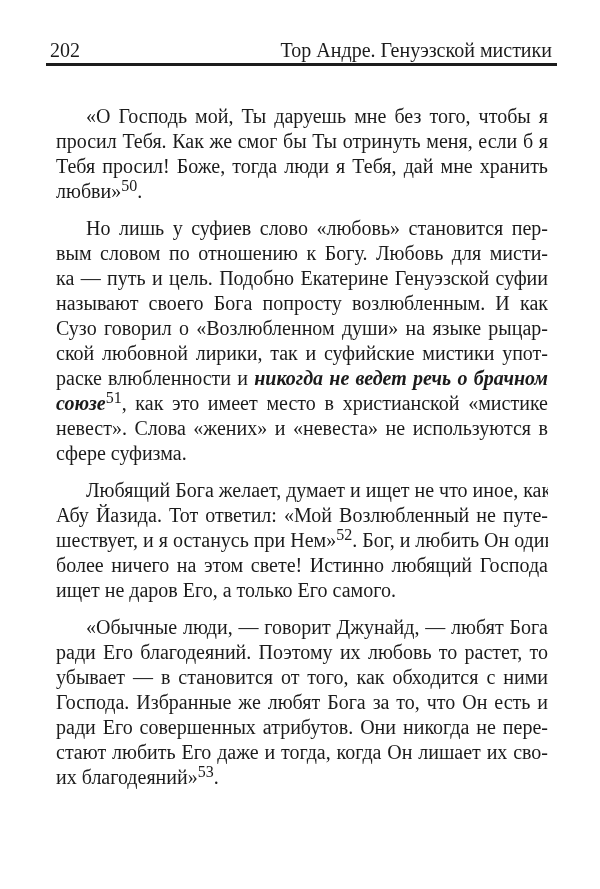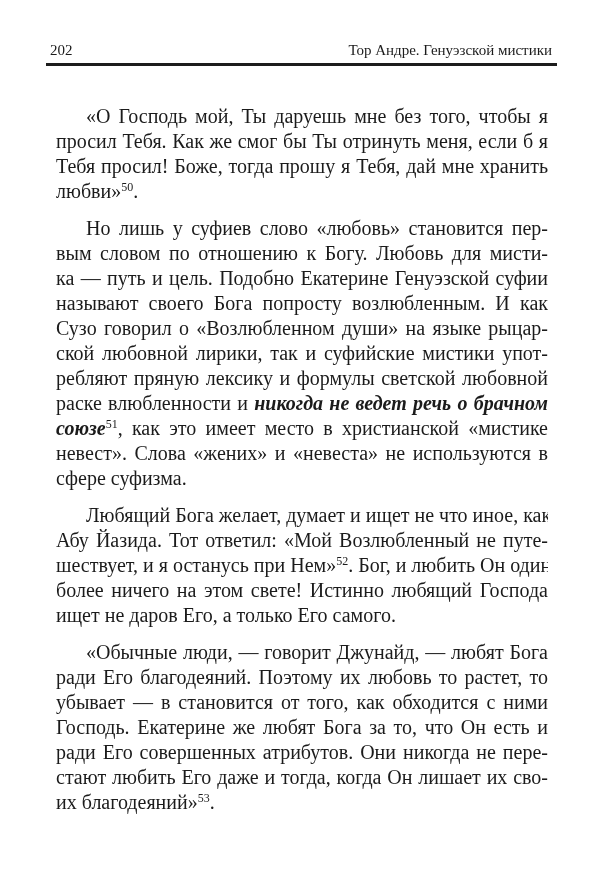--- a/index.html
+++ b/index.html
@@ -11,21 +11,21 @@
     overflow: hidden;
   }
   .page { width: 600px; height: 889px; position: relative; }
 
   .header {
     position: absolute;
     left: 50px; right: 48px; top: 38px;
     display: flex;
     justify-content: space-between;
     align-items: baseline;
-    font-size: 15px;
+    font-size: 20px;
     line-height: 24px;
     white-space: nowrap;
   }
   .rule {
     position: absolute;
     left: 46px; right: 43px; top: 63px;
     border-top: 3px solid #1c1c1c;
   }
 
   .body-text {
@@ -40,21 +40,21 @@
     line-height: 25px;
     text-align: justify;
     text-align-last: justify;
     overflow: hidden;
     white-space: nowrap;
   }
   .line.first { text-indent: 30px; }
   .line.last  { text-align-last: left; }
   .line em { font-style: italic; font-weight: bold; }
   .line sup {
-    font-size: 12px;
+    font-size: 16px;
     line-height: 0;
     vertical-align: baseline;
     position: relative;
     top: -7px;
   }
 </style>
 </head>
 <body>
 
 <div class="page">
@@ -63,47 +63,46 @@
     <span>202</span>
     <span>Тор Андре. Генуэзской мистики</span>
   </div>
 
   <div class="rule"></div>
 
   <div class="body-text">
       <div class="paragraph">
         <div class="line first"><span>«О Господь мой, Ты даруешь мне без того, чтобы я</span></div>
         <div class="line"><span>просил Тебя. Как же смог бы Ты отринуть меня, если б я</span></div>
-        <div class="line"><span>Тебя просил! Боже, тогда прошу я Тебя, дай мне хранить</span></div>
+        <div class="line"><span>Тебя просил! Боже, тогда люди я Тебя, дай мне хранить</span></div>
         <div class="line last"><span>любви»</span><sup>50</sup><span>.</span></div>
       </div>
       <div class="paragraph">
         <div class="line first"><span>Но лишь у суфиев слово «любовь» становится пер-</span></div>
         <div class="line"><span>вым словом по отношению к Богу. Любовь для мисти-</span></div>
         <div class="line"><span>ка — путь и цель. Подобно Екатерине Генуэзской суфии</span></div>
         <div class="line"><span>называют своего Бога попросту возлюбленным. И как</span></div>
         <div class="line"><span>Сузо говорил о «Возлюбленном души» на языке рыцар-</span></div>
         <div class="line"><span>ской любовной лирики, так и суфийские мистики упот-</span></div>
-        <div class="line"><span>ребляют пряную лексику и формулы светской любовной</span></div>
         <div class="line"><span>раске влюбленности и </span><em>никогда не ведет речь о брачном</em></div>
         <div class="line"><em>союзе</em><sup>51</sup><span>, как это имеет место в христианской «мистике</span></div>
         <div class="line"><span>невест». Слова «жених» и «невеста» не используются в</span></div>
         <div class="line last"><span>сфере суфизма.</span></div>
       </div>
       <div class="paragraph">
         <div class="line first"><span>Любящий Бога желает, думает и ищет не что иное, как</span></div>
         <div class="line"><span>Абу Йазида. Тот ответил: «Мой Возлюбленный не путе-</span></div>
         <div class="line"><span>шествует, и я останусь при Нем»</span><sup>52</sup><span>. Бог, и любить Он один,</span></div>
         <div class="line"><span>более ничего на этом свете! Истинно любящий Господа</span></div>
         <div class="line last"><span>ищет не даров Его, а только Его самого.</span></div>
       </div>
       <div class="paragraph">
         <div class="line first"><span>«Обычные люди, — говорит Джунайд, — любят Бога</span></div>
         <div class="line"><span>ради Его благодеяний. Поэтому их любовь то растет, то</span></div>
         <div class="line"><span>убывает — в становится от того, как обходится с ними</span></div>
-        <div class="line"><span>Господь. Екатерине же любят Бога за то, что Он есть и</span></div>
+        <div class="line"><span>Господа. Избранные же любят Бога за то, что Он есть и</span></div>
         <div class="line"><span>ради Его совершенных атрибутов. Они никогда не пере-</span></div>
         <div class="line"><span>стают любить Его даже и тогда, когда Он лишает их сво-</span></div>
         <div class="line last"><span>их благодеяний»</span><sup>53</sup><span>.</span></div>
       </div>
     </div>
 
 </div>
 
 </body></html>

